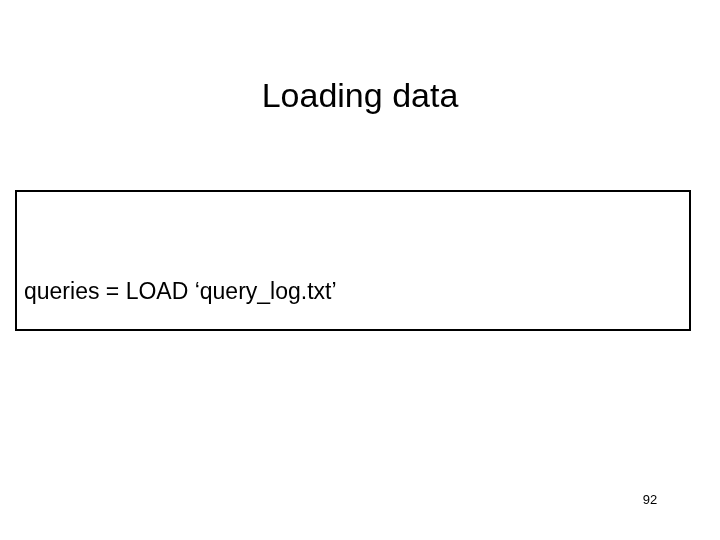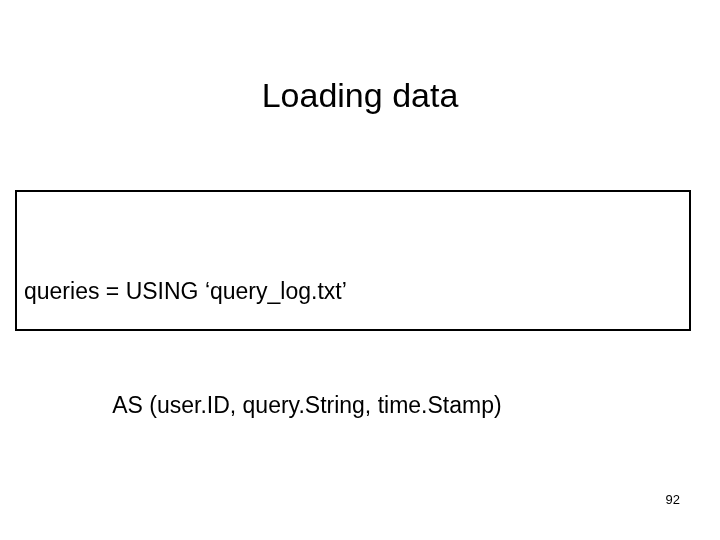--- a/index.html
+++ b/index.html
@@ -64,35 +64,34 @@
   .code-line {
     white-space: pre;
     font-family: "Liberation Sans", sans-serif;
   }
 
   .page-number {
     position: absolute;
     left: 620px;
     top: 492px;
     width: 60px;
-    text-align: right;
+    text-align: center;
     font-size: 13px;
     line-height: 16px;
     color: #000000;
   }
 </style>
 </head>
 <body>
 
 <div class="slide">
 
   <div class="slide-title">Loading data</div>
 
   <div class="code-box">
     <div class="code-lines">
-      <div class="code-line">queries = USING ‘query_log.txt’</div>
-      <div class="code-line">              AS (user.ID, query.String, time.Stamp)</div>
+      <div class="code-line">queries = LOAD ‘query_log.txt’</div>
     </div>
   </div>
 
   <div class="page-number">92</div>
 
 </div>
 
 </body></html>

